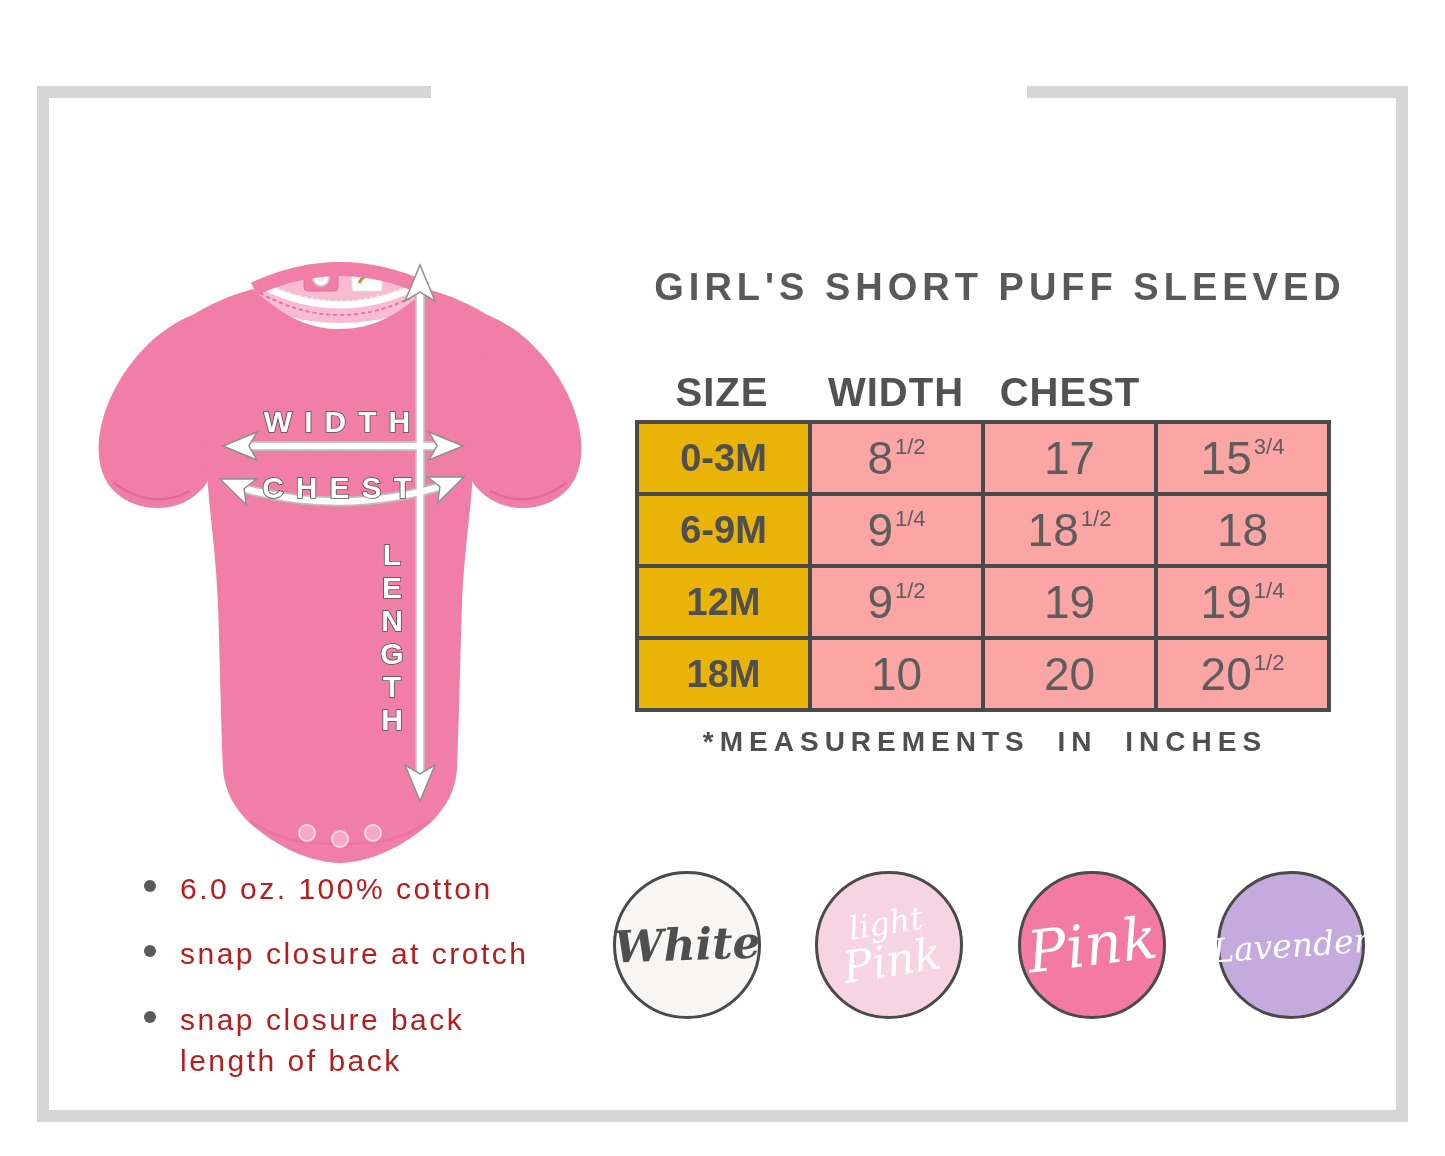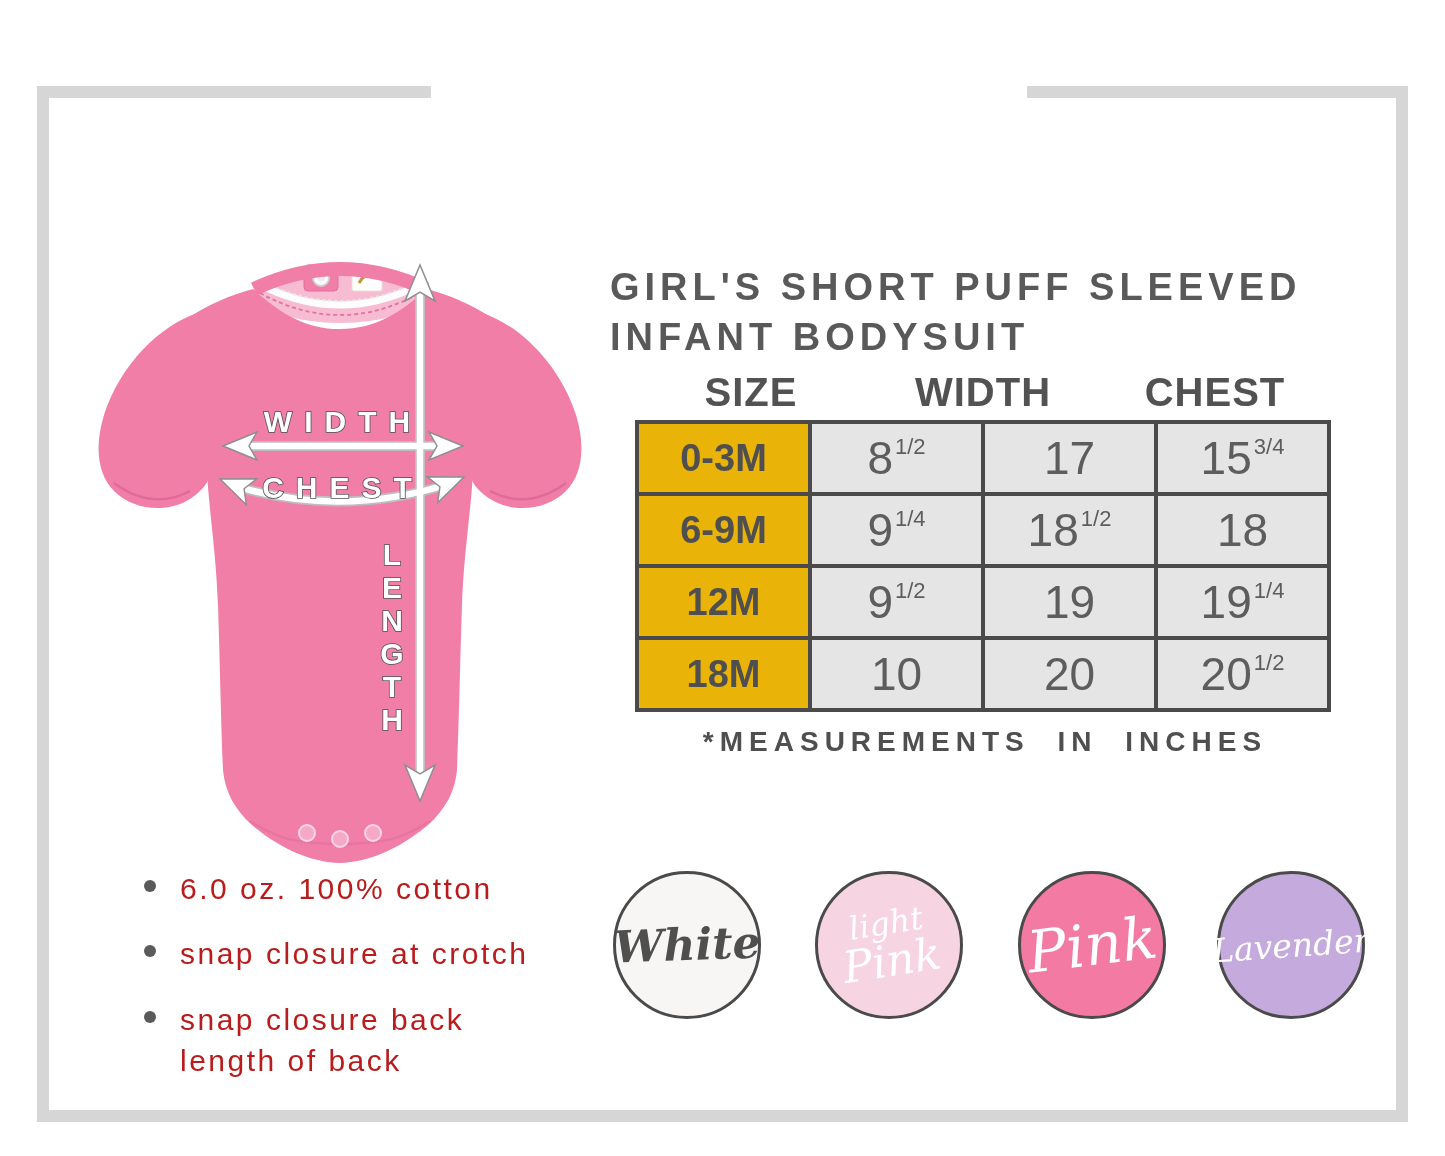--- a/index.html
+++ b/index.html
@@ -16,40 +16,40 @@
   .frame-right      { left:1396px; top:86px;   width:12px;   height:1036px; }
   .frame-bottom     { left:37px;   top:1110px; width:1371px; height:12px; }
 
   .title {
     position:absolute; left:0; top:22px; width:100%; text-align:center;
     font-family:"DejaVu Serif", serif; font-style:italic; font-weight:700;
     font-size:116px; color:#4e4e4e; letter-spacing:2px;
   }
 
   .product-heading {
-    position:absolute; left:610px; top:262px; width:780px; 
+    position:absolute; left:610px; top:262px; width:780px; text-align:center;
     color:#595959; font-weight:700;
   }
   .product-heading .line { font-size:38px; letter-spacing:5px; line-height:1.32; white-space:nowrap; }
 
   .tbl-head {
     position:absolute; left:635px; top:370px; width:696px;
-    display:grid; grid-template-columns:repeat(3,1fr);
+    display:grid; grid-template-columns:repeat(4,1fr);
   }
   .tbl-head div {
     text-align:center; font-weight:700; font-size:40px; letter-spacing:1px; color:#525252;
   }
 
   table.size-table {
     position:absolute; left:635px; top:420px; width:696px; height:292px;
     border-collapse:collapse; table-layout:fixed;
   }
   table.size-table td { border:4px solid #4a4a4a; text-align:center; vertical-align:middle; }
   td.size-cell { background:#eab308; font-weight:700; font-size:38px; color:#4f4f4f; }
-  td.num-cell  { background:#e5e5e5; font-size:46px; font-weight:400; color:#5d5d5d; }
+  td.num-cell  { background:#fca5a5; font-size:46px; font-weight:400; color:#5d5d5d; }
   td.num-cell sup { font-size:22px; position:relative; top:-4px; vertical-align:super; margin-left:2px; }
 
   .footnote {
     position:absolute; left:610px; top:726px; width:750px; text-align:center;
     font-weight:700; font-size:28px; letter-spacing:6px; word-spacing:14px; color:#4f4f4f;
     white-space:nowrap;
   }
 
   ul.features { position:absolute; left:142px; top:868px; width:440px; list-style:none; }
   ul.features li {
@@ -145,28 +145,26 @@
       <polygon points="0,0 -34,-14 -26,0 -34,14" transform="translate(374,252) rotate(-22)"></polygon>
     </g>
 
     <text class="svg-measure-label" x="253" y="207" text-anchor="middle" font-size="30" letter-spacing="12" fill="#ffffff" stroke="#4f4f4f" stroke-width="1.6" paint-order="stroke">WIDTH</text>
     <text class="svg-measure-label" x="253" y="273" text-anchor="middle" font-size="30" letter-spacing="12" fill="#ffffff" stroke="#4f4f4f" stroke-width="1.6" paint-order="stroke">CHEST</text>
     <text class="svg-measure-label" font-size="30" fill="#ffffff" stroke="#4f4f4f" stroke-width="1.6" paint-order="stroke" text-anchor="middle"><tspan x="302" y="340">L</tspan><tspan x="302" y="373">E</tspan><tspan x="302" y="406">N</tspan><tspan x="302" y="439">G</tspan><tspan x="302" y="472">T</tspan><tspan x="302" y="505">H</tspan></text>
   </svg>
 
   <div class="product-heading">
     <div class="line">GIRL'S SHORT PUFF SLEEVED</div>
-    <div class="line">INFANT BODYSUIT</div>
   </div>
 
   <div class="tbl-head">
       <div>SIZE</div>
       <div>WIDTH</div>
       <div>CHEST</div>
-      <div>LENGTH</div>
     </div>
 
   <table class="size-table">
     <tbody>
         <tr>
           <td class="size-cell">0-3M</td>
           <td class="num-cell">8<sup>1/2</sup></td>
           <td class="num-cell">17</td>
           <td class="num-cell">15<sup>3/4</sup></td>
         </tr>

